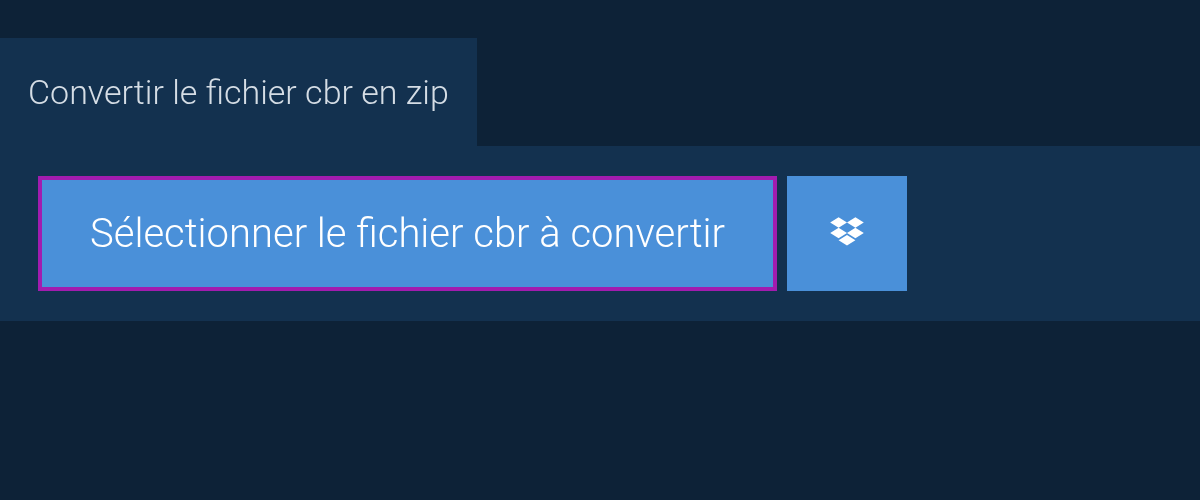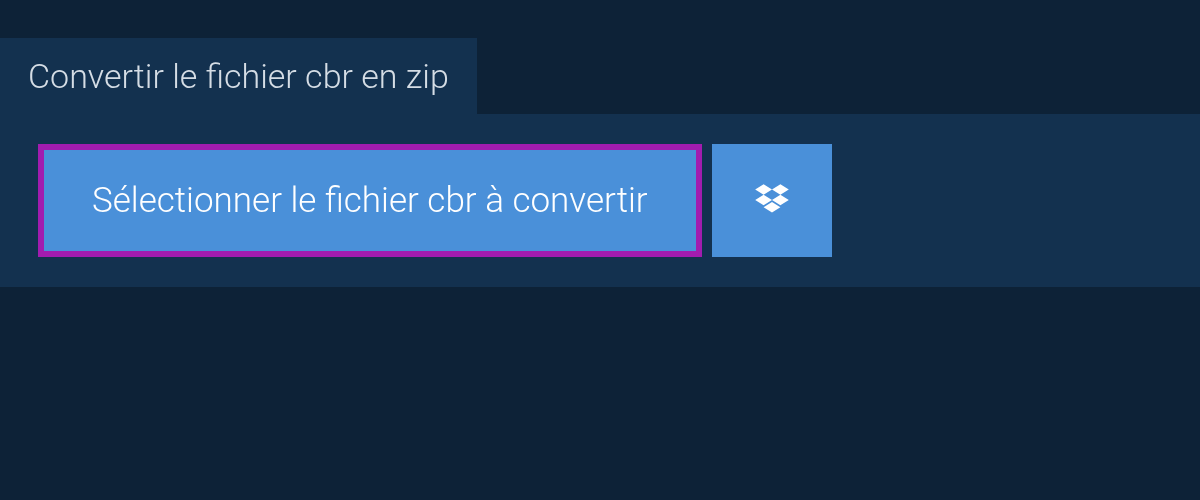--- a/index.html
+++ b/index.html
@@ -10,21 +10,21 @@
     body {
       width: 1200px;
       height: 500px;
       background-color: #0d2237;
       font-family: -apple-system, BlinkMacSystemFont, 'Segoe UI', Roboto, Helvetica, Arial, sans-serif;
       overflow: hidden;
     }
     .tab-header {
       display: inline-block;
       background-color: #13314f;
-      padding: 18px 28px;
+      padding: 34px 28px;
       margin-top: 38px;
       margin-left: 0;
       text-align: right;
     }
     .tab-title {
       color: #d5dde5;
       font-size: 34px;
       font-weight: 300;
     }
     .panel {
@@ -33,23 +33,23 @@
       margin-top: 0;
       width: 100%;
     }
     .button-row {
       display: flex;
       gap: 10px;
       align-items: stretch;
     }
     .select-file-button {
       background-color: #4a90d9;
-      border: 6px solid #a21caf;
+      border: 4px solid #a21caf;
       color: #ffffff;
-      font-size: 35px;
+      font-size: 40px;
       font-weight: 300;
       padding: 30px 48px;
       cursor: pointer;
       display: flex;
       align-items: center;
       justify-content: center;
       white-space: nowrap;
     }
     .dropbox-button {
       background-color: #4a90d9;

